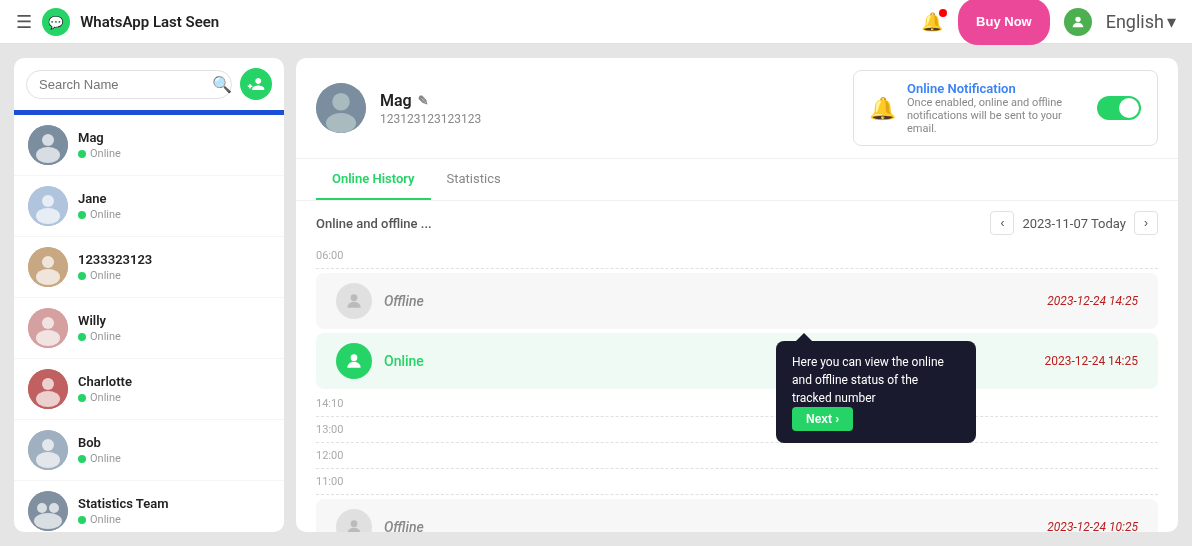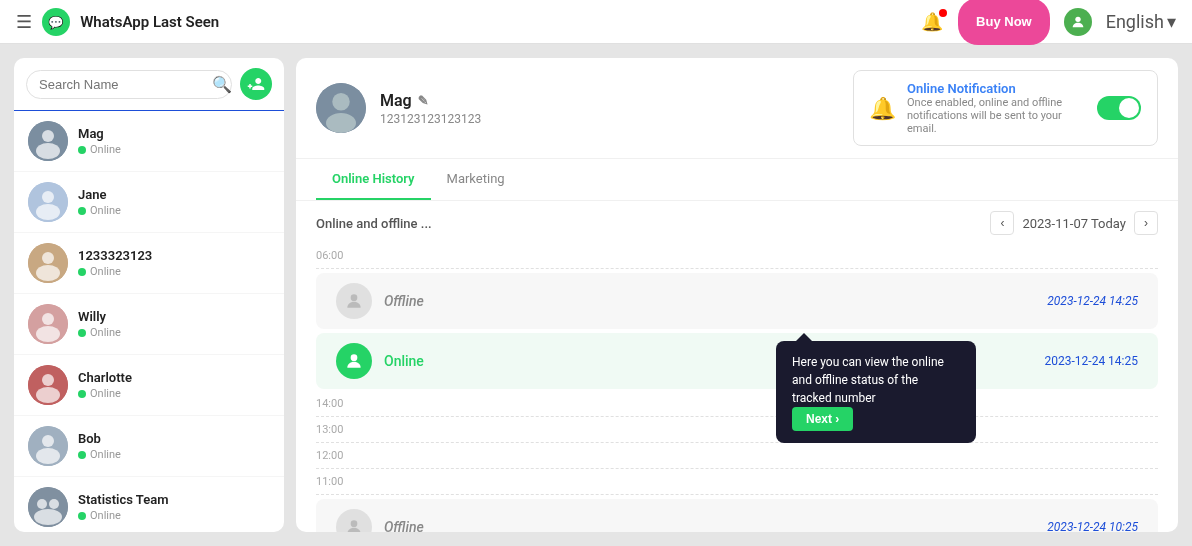--- a/index.html
+++ b/index.html
@@ -103,21 +103,21 @@
       overflow: hidden;
       display: flex;
       flex-direction: column;
       flex-shrink: 0;
     }
     .sidebar-search {
       display: flex;
       align-items: center;
       padding: 10px 12px;
       gap: 8px;
-      border-bottom: 1px solid #1d4ed8;
+      border-bottom: 5px solid #1d4ed8;
     }
     .sidebar-search input {
       flex: 1;
       border: 1px solid #e0e0e0;
       border-radius: 20px;
       padding: 6px 12px;
       font-size: 13px;
       outline: none;
       color: #999;
     }
@@ -366,21 +366,21 @@
     .status-icon.offline svg { fill: #aaa; }
     .status-label {
       flex: 1;
       font-size: 14px;
       font-weight: 500;
     }
     .status-label.offline { color: #888; }
     .status-label.online { color: #25d366; }
     .status-time {
       font-size: 12px;
-      color: #1d4ed8;
+      color: #b91c1c;
     }
 
     
     .tooltip-overlay {
       position: absolute;
       top: 140px;
       left: 480px;
       z-index: 100;
     }
     .tooltip-box {
@@ -610,21 +610,21 @@
         </div>
         <div class="toggle-switch"></div>
       </div>
     </div>
 
     <div class="tabs">
       <div class="tab active">
         <span>Online History</span>
       </div>
       <div class="tab">
-        <span>Marketing</span>
+        <span>Statistics</span>
       </div>
     </div>
 
     <div class="history-content">
       <div class="history-header">
         <span class="history-title">Online and offline ...</span>
         <div class="date-nav">
           <button class="date-nav-btn">‹</button>
           <span>2023-11-07 Today</span>
           <button class="date-nav-btn">›</button>
@@ -651,21 +651,21 @@
           <div class="status-icon online">
             <svg viewBox="0 0 24 24">
                 <circle cx="12" cy="8" r="4" fill="white"></circle>
                 <path d="M4 20c0-4 3.6-7 8-7s8 3 8 7" fill="white"></path>
               </svg>
           </div>
           <span class="status-label online">Online</span>
           <span class="status-time">2023-12-24 14:25</span>
         </div>
 
-        <div class="time-label">14:00</div>
+        <div class="time-label">14:10</div>
         <div class="timeline-line"></div>
         <div class="time-label">13:00</div>
         <div class="timeline-line"></div>
         <div class="time-label">12:00</div>
         <div class="timeline-line"></div>
         <div class="time-label">11:00</div>
         <div class="timeline-line"></div>
 
         <div class="status-entry offline">
           <div class="status-icon offline">

